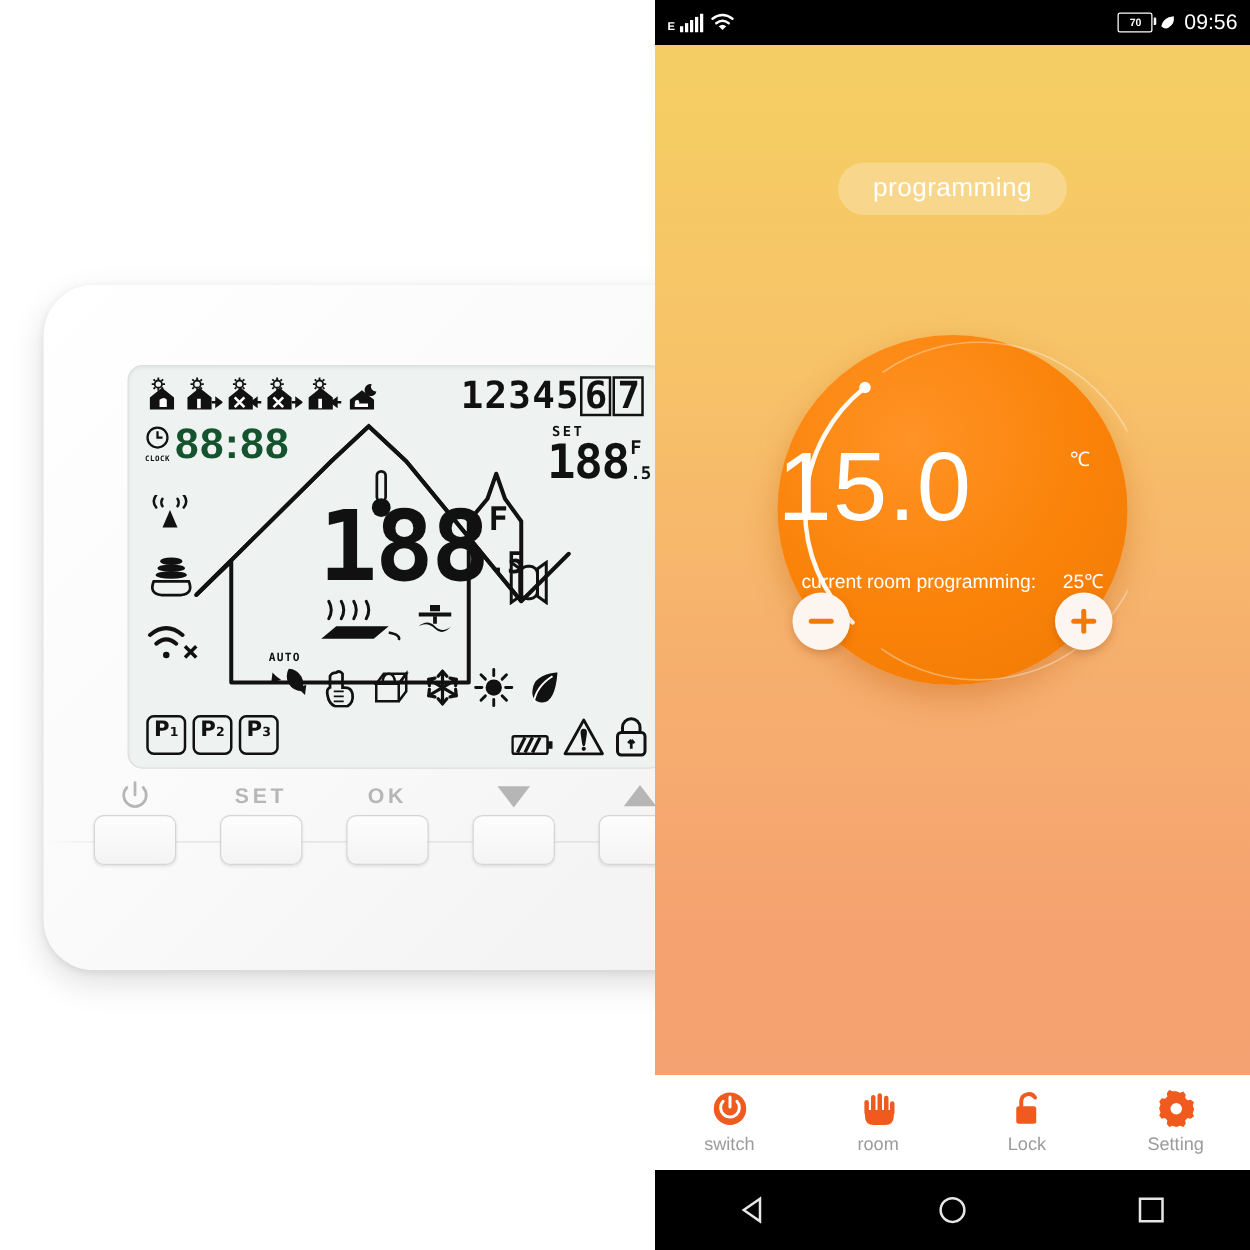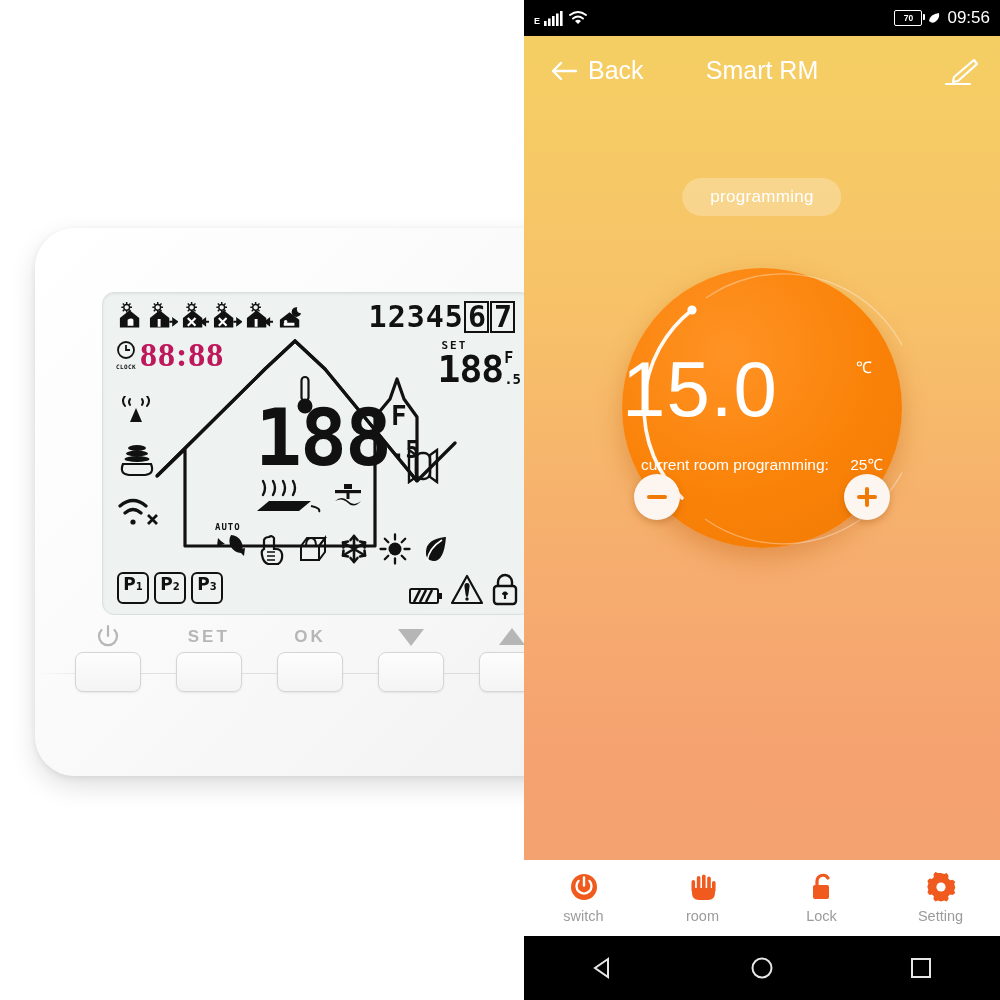--- a/index.html
+++ b/index.html
@@ -46,21 +46,21 @@
     font-family:"DejaVu Sans Mono", monospace;
     font-size:30px;font-weight:700;color:#111;letter-spacing:-1px;
     line-height:28px;padding:0 1px;
   }
   .day-num.boxed{border:2.5px solid #111;padding:0 2px;margin-left:1px;}
 
   
   .clock-wrap{position:absolute;left:12px;top:46px;display:flex;align-items:center;gap:3px;}
   .clock-ico{width:22px;text-align:center;}
   .clock-lab{font-family:"DejaVu Sans Mono",monospace;font-size:6px;font-weight:700;letter-spacing:.4px;color:#111;text-align:center;margin-top:-1px;}
-  .seg{font-family:Liberation Serif, serif;font-weight:700;color:#be185d;}
+  .seg{font-family:Liberation Sans, sans-serif;font-weight:700;color:#14532d;}
   .clock-digits{font-size:34px;line-height:32px;letter-spacing:1px;}
 
   
   .lstack{position:absolute;left:14px;top:103px;width:46px;}
   .lstack > div{margin-bottom:16px;}
 
   
   .house{position:absolute;left:52px;top:38px;}
 
   
@@ -130,21 +130,21 @@
 
   .appbar{position:absolute;left:0;top:36px;width:476px;height:82px;}
   .back-btn{position:absolute;left:26px;top:20px;display:flex;align-items:center;gap:10px;color:#fff;font-size:25px;}
   .app-title{position:absolute;left:0;top:20px;width:476px;text-align:center;color:#fff;font-size:25px;}
   .edit-ic{position:absolute;right:22px;top:22px;}
 
   .prog-btn{
     position:absolute;left:50%;transform:translateX(-50%);top:130px;
     padding:9px 28px;border-radius:22px;
     background:rgba(255,255,255,0.26);
-    color:#ffffff;font-size:17px;letter-spacing:.3px;margin-top:48px;
+    color:#ffffff;font-size:21px;letter-spacing:.3px;
   }
 
   .dial{
     position:absolute;left:50%;transform:translateX(-50%);top:268px;
     width:280px;height:280px;border-radius:50%;
     background:radial-gradient(circle at 38% 30%,#ff9325 0%,#fa8208 55%,#f07a06 100%);
     box-shadow:0 10px 24px rgba(190,90,10,0.35);
   }
   .dial-arc{position:absolute;left:0;top:0;width:280px;height:280px;}
   .deg-c{position:absolute;right:30px;top:88px;color:#fff;font-size:16px;}
@@ -476,35 +476,20 @@
         <div class="batt">
           <span>70</span>
         </div>
         <svg width="13" height="14" viewBox="0 0 13 14">
           <path d="M11 2 q-9 1 -10 8 q3 3 6 1 q5 -3 4 -9 z" fill="#fff"></path>
         </svg>
         <span>09:56</span>
       </div>
     </div>
 
-    <div class="appbar">
-      <div class="back-btn">
-        <svg width="28" height="22" viewBox="0 0 28 22">
-          <path d="M26 11 H3 M11 3 L3 11 L11 19" fill="none" stroke="#fff" stroke-width="2.4" stroke-linecap="round" stroke-linejoin="round"></path>
-        </svg>
-        <span>Back</span>
-      </div>
-      <div class="app-title">Smart RM</div>
-      <div class="edit-ic">
-        <svg width="34" height="30" viewBox="0 0 34 30">
-          <path d="M30 2 L33 6 L14 23 L9 24 L10 19 Z" fill="none" stroke="#fff" stroke-width="2.2" stroke-linejoin="round"></path>
-          <path d="M2 26 H26" stroke="#fff" stroke-width="2.2" stroke-linecap="round"></path>
-        </svg>
-      </div>
-    </div>
 
     <div class="prog-btn">programming</div>
 
     <div class="dial">
       <svg class="dial-arc" viewBox="0 0 280 280">
         <path d="M 70 42 A 125 125 0 0 0 60 230" fill="none" stroke="#ffffff" stroke-width="3.6" stroke-linecap="round" opacity="0.95"></path>
         <path d="M 84 30 A 135 135 0 1 1 83 251" fill="none" stroke="#ffffff" stroke-width="1.3" opacity="0.35"></path>
         <circle cx="70" cy="42" r="4.6" fill="#ffffff"></circle>
       </svg>
       <div class="deg-c">℃</div>

